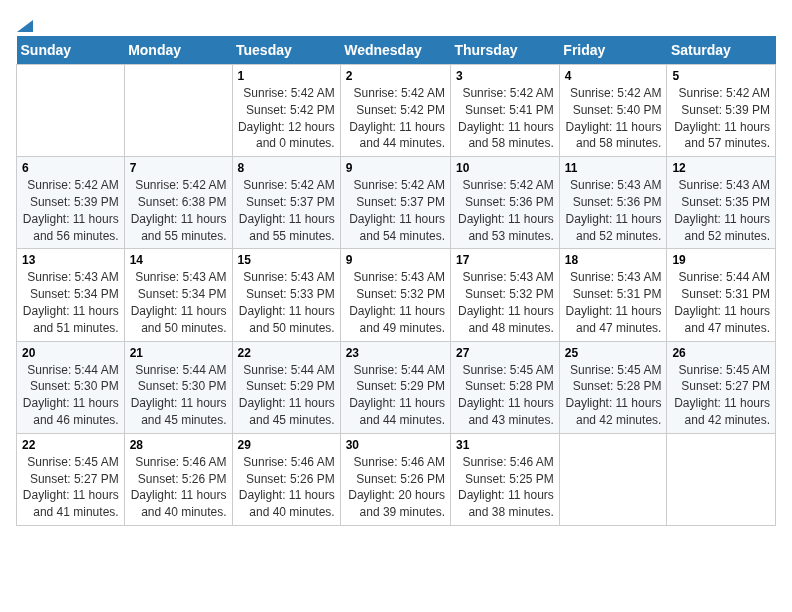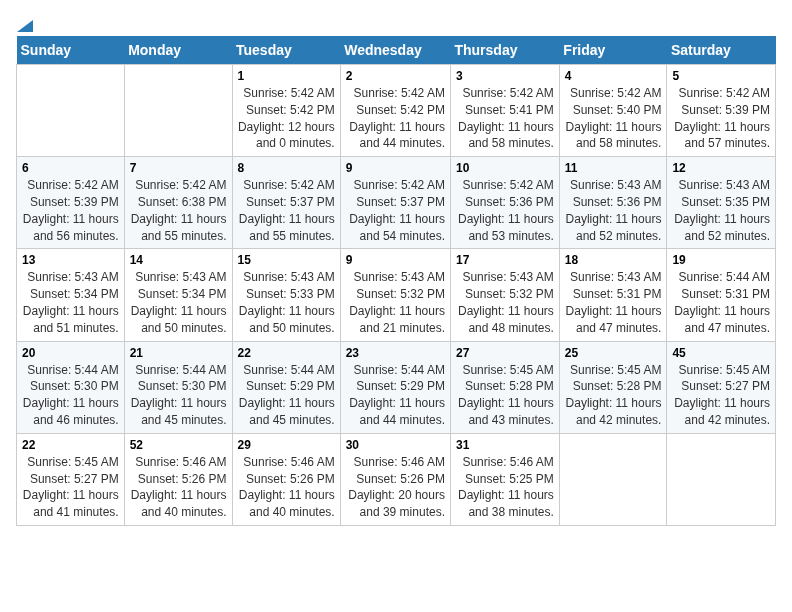--- a/index.html
+++ b/index.html
@@ -230,21 +230,21 @@
           <span>Sunrise: 5:43 AM</span><br>
           <span>Sunset: 5:33 PM</span><br>
           <span>Daylight: 11 hours and 50 minutes.</span>
         </div>
       </td>
         <td>
         <span class="day-num">9</span>
         <div class="day-info">
           <span>Sunrise: 5:43 AM</span><br>
           <span>Sunset: 5:32 PM</span><br>
-          <span>Daylight: 11 hours and 21 minutes.</span>
+          <span>Daylight: 11 hours and 49 minutes.</span>
         </div>
       </td>
         <td>
         <span class="day-num">17</span>
         <div class="day-info">
           <span>Sunrise: 5:43 AM</span><br>
           <span>Sunset: 5:32 PM</span><br>
           <span>Daylight: 11 hours and 48 minutes.</span>
         </div>
       </td>
@@ -308,39 +308,39 @@
       </td>
         <td>
         <span class="day-num">25</span>
         <div class="day-info">
           <span>Sunrise: 5:45 AM</span><br>
           <span>Sunset: 5:28 PM</span><br>
           <span>Daylight: 11 hours and 42 minutes.</span>
         </div>
       </td>
         <td>
-        <span class="day-num">45</span>
+        <span class="day-num">26</span>
         <div class="day-info">
           <span>Sunrise: 5:45 AM</span><br>
           <span>Sunset: 5:27 PM</span><br>
           <span>Daylight: 11 hours and 42 minutes.</span>
         </div>
       </td>
       </tr>
       <tr>
         <td>
         <span class="day-num">22</span>
         <div class="day-info">
           <span>Sunrise: 5:45 AM</span><br>
           <span>Sunset: 5:27 PM</span><br>
           <span>Daylight: 11 hours and 41 minutes.</span>
         </div>
       </td>
         <td>
-        <span class="day-num">52</span>
+        <span class="day-num">28</span>
         <div class="day-info">
           <span>Sunrise: 5:46 AM</span><br>
           <span>Sunset: 5:26 PM</span><br>
           <span>Daylight: 11 hours and 40 minutes.</span>
         </div>
       </td>
         <td>
         <span class="day-num">29</span>
         <div class="day-info">
           <span>Sunrise: 5:46 AM</span><br>

